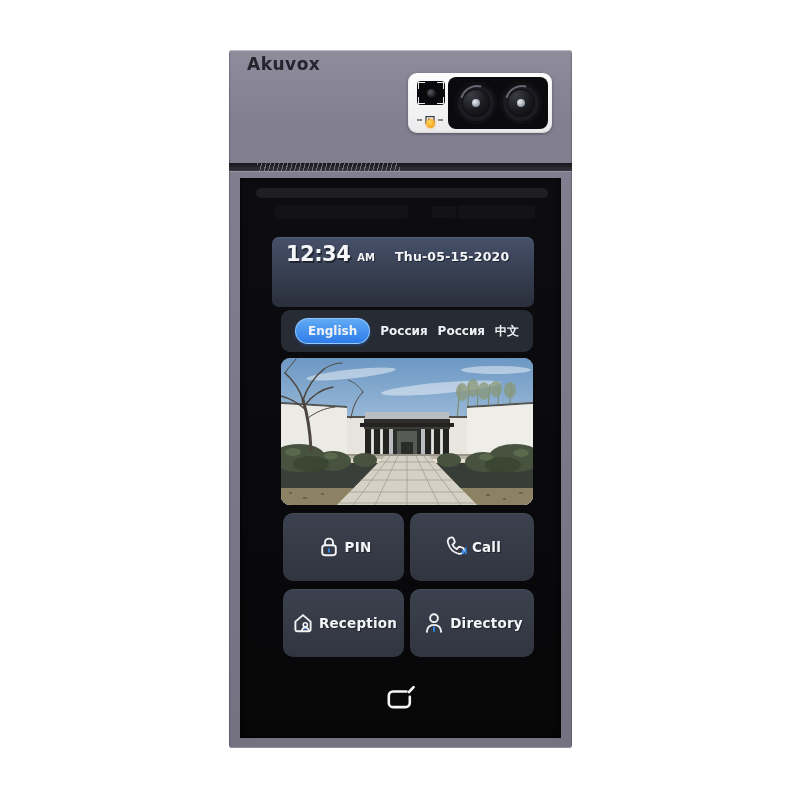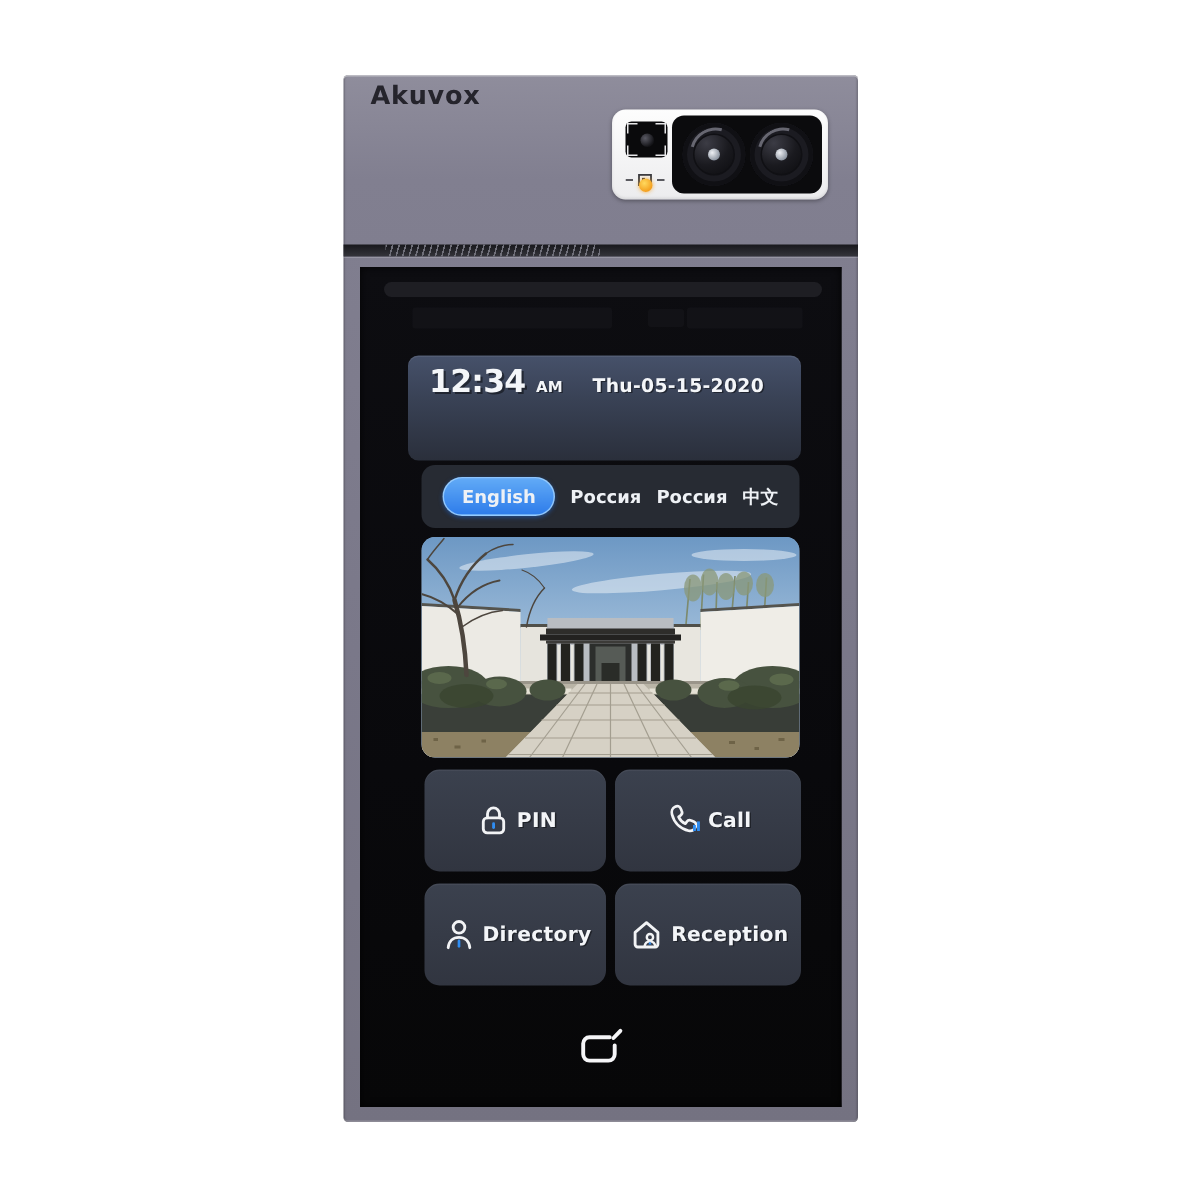--- a/index.html
+++ b/index.html
@@ -303,39 +303,39 @@
             <svg width="26" height="26" viewBox="0 0 26 26" fill="none" stroke="#f2f3f5" stroke-width="1.8" stroke-linejoin="round">
               <path d="M6.9 3.9 c1.7-.9 3.2-.5 3.8.9 l.8 1.9 c.5 1.1.1 2.3-.9 3 l-1.2.9 c.9 2.1 2.4 3.6 4.5 4.5 l.9-1.2 c.7-1 1.9-1.4 3-.9 l1.9.8 c1.4.6 1.8 2.1.9 3.8 -.9 1.7-2.6 2.6-4.5 2.2 C10.6 18.6 6.4 14.4 5 8.9 4.5 7 5.2 4.8 6.9 3.9 Z"></path>
               <rect x="19" y="16" width="1.9" height="4" fill="#2f8df2" stroke="none"></rect>
               <rect x="21.7" y="13.6" width="1.9" height="6.4" fill="#2f8df2" stroke="none"></rect>
             </svg>
           </span>
           <span class="lbl">Call</span>
         </div>
         <div class="abtn">
           <span class="ic">
-            <svg width="26" height="26" viewBox="0 0 26 26" fill="none" stroke="#f2f3f5" stroke-width="1.9" stroke-linecap="round">
-              <circle cx="13" cy="8.2" r="3.9"></circle>
-              <path d="M5.8 21.8 c.4-4.3 3.3-6.9 7.2-6.9 s6.8 2.6 7.2 6.9"></path>
-              <rect x="12.1" y="16.4" width="1.8" height="5.4" rx=".9" fill="#2f8df2" stroke="none"></rect>
-            </svg>
-          </span>
-          <span class="lbl">Directory</span>
-        </div>
-        <div class="abtn">
-          <span class="ic">
             <svg width="26" height="26" viewBox="0 0 26 26" fill="none" stroke="#f2f3f5" stroke-width="1.9" stroke-linecap="round" stroke-linejoin="round">
               <path d="M5.4 11.6 13 5.1 20.6 11.6 V19.5 a1.8 1.8 0 0 1 -1.8 1.8 H7.2 a1.8 1.8 0 0 1 -1.8 -1.8 Z"></path>
               <circle cx="15.3" cy="14.8" r="2.1" stroke-width="1.6"></circle>
               <path d="M11.6 21.2 c.4-2.3 1.9-3.6 3.7-3.6 s3.3 1.3 3.7 3.6" stroke-width="1.6"></path>
               <path d="M15.3 17.6 l1.1 2 h-2.2 Z" fill="#2f8df2" stroke="none"></path>
             </svg>
           </span>
           <span class="lbl">Reception</span>
         </div>
+        <div class="abtn">
+          <span class="ic">
+            <svg width="26" height="26" viewBox="0 0 26 26" fill="none" stroke="#f2f3f5" stroke-width="1.9" stroke-linecap="round">
+              <circle cx="13" cy="8.2" r="3.9"></circle>
+              <path d="M5.8 21.8 c.4-4.3 3.3-6.9 7.2-6.9 s6.8 2.6 7.2 6.9"></path>
+              <rect x="12.1" y="16.4" width="1.8" height="5.4" rx=".9" fill="#2f8df2" stroke="none"></rect>
+            </svg>
+          </span>
+          <span class="lbl">Directory</span>
+        </div>
       </div>
 
       <div class="reader">
         <svg width="36" height="30" viewBox="0 0 36 30" fill="none" stroke="#f5f5f7" stroke-width="2.6" stroke-linecap="round" stroke-linejoin="round">
           <path d="M23.5 7.5 H10 a4.2 4.2 0 0 0 -4.2 4.2 v7.2 a4.2 4.2 0 0 0 4.2 4.2 h12.6 a4.2 4.2 0 0 0 4.2 -4.2 v-6"></path>
           <path d="M26 8 l4.6 -4.8"></path>
         </svg>
       </div>
     </div>
   </div>

